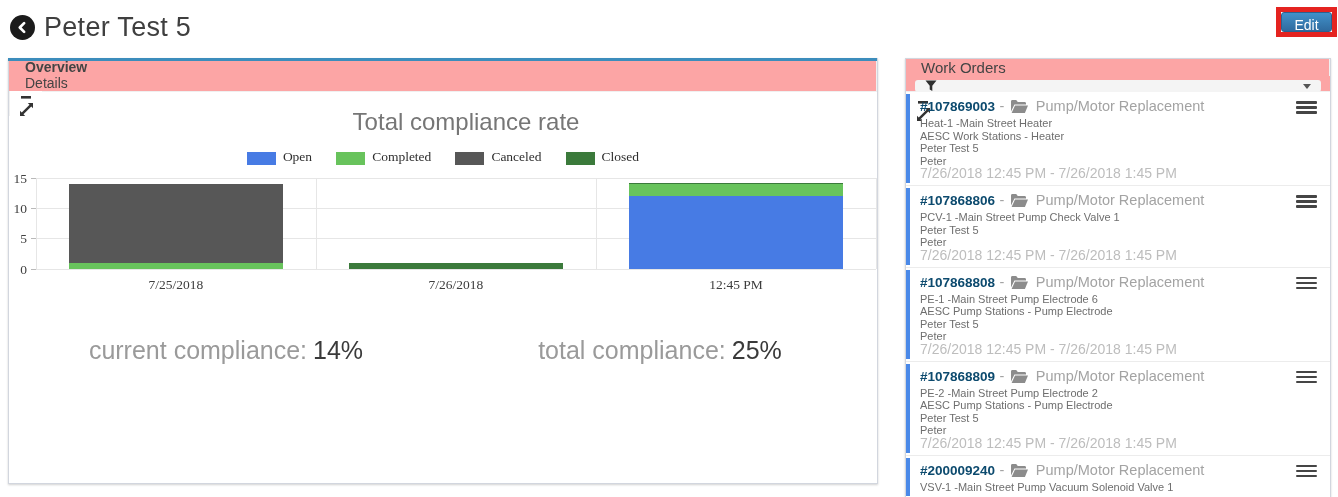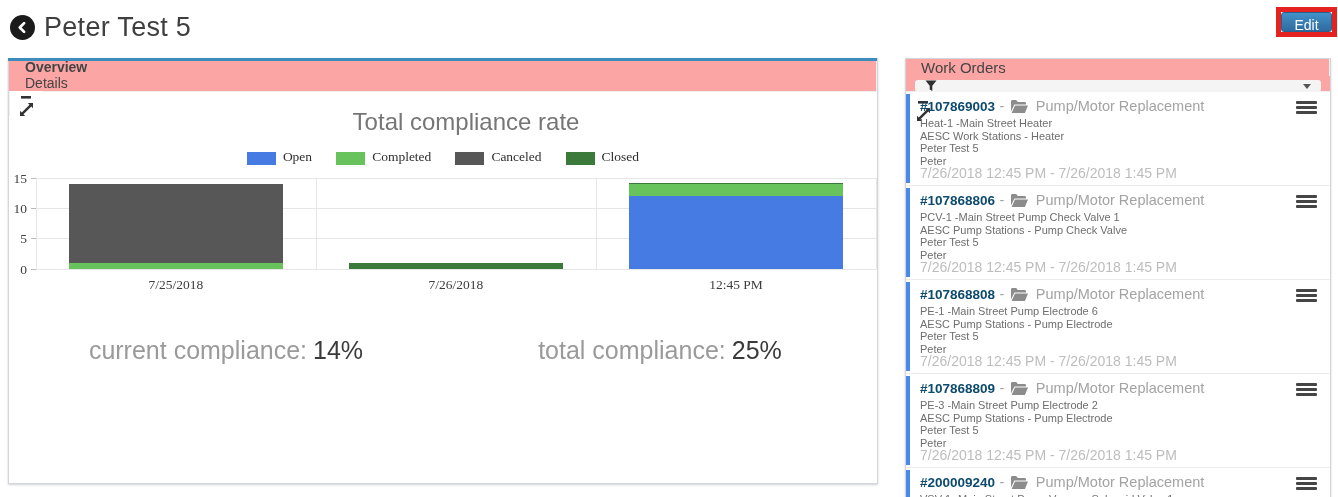--- a/index.html
+++ b/index.html
@@ -205,21 +205,20 @@
     <div class="wo-headline">
       <span class="wo-num">#107868806</span>
       <span class="wo-sep"> - </span>
       <svg class="wo-folder" width="17" height="13" viewBox="0 0 17 13" fill="#8c8c8c">
             <path d="M0 1.4 C0 .6 .6 0 1.4 0 H5.2 L6.8 1.9 H13.6 C14.4 1.9 15 2.5 15 3.3 V4.6 H3.4 L0 11.5 Z"></path>
             <path d="M4 5.6 H17 L13.9 13 H.6 Z"></path>
           </svg>
       <span class="wo-type">Pump/Motor Replacement</span>
     </div>
     <div class="wo-line">PCV-1 -Main Street Pump Check Valve 1</div>
-    <div class="wo-line">AESC Pump Stations - Pump Check Valve</div>
     <div class="wo-line">Peter Test 5</div>
     <div class="wo-line">Peter</div>
     <div class="wo-dates">7/26/2018 12:45 PM - 7/26/2018 1:45 PM</div>
     <div class="wo-menu">
           <span></span>
           <span></span>
           <span></span>
         </div>
   </div>
 
@@ -248,21 +247,21 @@
   <div class="wo-card">
     <div class="wo-headline">
       <span class="wo-num">#107868809</span>
       <span class="wo-sep"> - </span>
       <svg class="wo-folder" width="17" height="13" viewBox="0 0 17 13" fill="#8c8c8c">
             <path d="M0 1.4 C0 .6 .6 0 1.4 0 H5.2 L6.8 1.9 H13.6 C14.4 1.9 15 2.5 15 3.3 V4.6 H3.4 L0 11.5 Z"></path>
             <path d="M4 5.6 H17 L13.9 13 H.6 Z"></path>
           </svg>
       <span class="wo-type">Pump/Motor Replacement</span>
     </div>
-    <div class="wo-line">PE-3 -Main Street Pump Electrode 2</div>
+    <div class="wo-line">PE-2 -Main Street Pump Electrode 2</div>
     <div class="wo-line">AESC Pump Stations - Pump Electrode</div>
     <div class="wo-line">Peter Test 5</div>
     <div class="wo-line">Peter</div>
     <div class="wo-dates">7/26/2018 12:45 PM - 7/26/2018 1:45 PM</div>
     <div class="wo-menu">
           <span></span>
           <span></span>
           <span></span>
         </div>
   </div>

